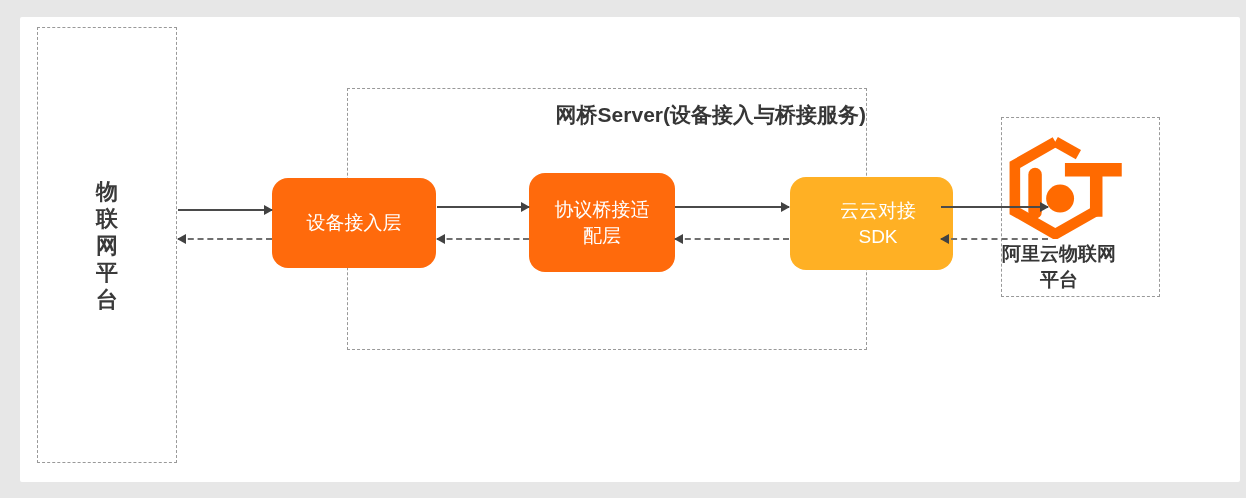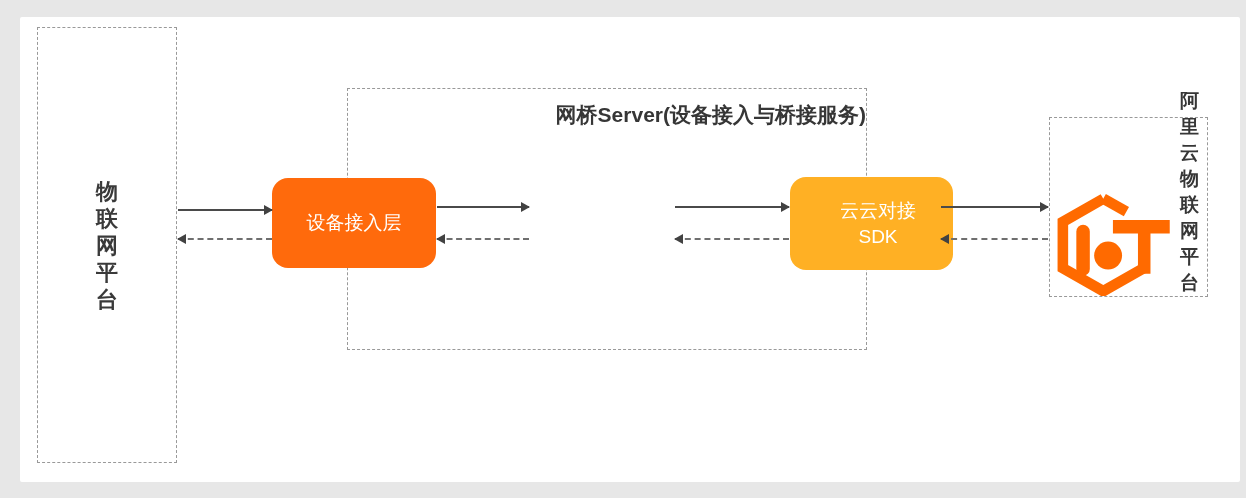--- a/index.html
+++ b/index.html
@@ -70,27 +70,27 @@
     line-height: 26px;
     text-align: center;
     white-space: pre-line;
   }
   .node.orange { background: #FF6A0C; }
   .node.gold   { background: #FFB024; }
   #node-device-access   { left: 252px; top: 161px; width: 164px; height: 90px; }
   #node-protocol-bridge { left: 509px; top: 156px; width: 146px; height: 99px; }
   #node-cloud-sdk       { left: 770px; top: 160px; width: 150px; height: 93px; padding-left: 13px; }
   #right-box {
-    left: 1029px;
+    left: 981px;
     top: 100px;
     width: 159px;
     height: 180px;
     display: flex;
-    flex-direction: row;
-    align-items: flex-end;
+    flex-direction: column;
+    align-items: flex-start;
   }
   #right-box .logo-wrap {
     margin-top: 17px;
     width: 122px;
     height: 104px;
   }
   #right-box .rlabel {
     margin-top: 2px;
     font-size: 19px;
     font-weight: bold;
@@ -147,20 +147,24 @@
 台</div>
   </div>
 
   <div id="bridge-container" class="dashed-box">
     <div id="bridge-title">网桥Server(设备接入与桥接服务)</div>
   </div>
 
   <div id="node-device-access" class="node orange">
     <span>设备接入层</span>
   </div>
+  <div id="node-protocol-bridge" class="node orange">
+    <span>协议桥接适
+配层</span>
+  </div>
   <div id="node-cloud-sdk" class="node gold">
     <span>云云对接
 SDK</span>
   </div>
 
   <div id="right-box" class="dashed-box">
     <div class="logo-wrap">
       <svg width="122" height="104" viewBox="0 0 124 108" xmlns="http://www.w3.org/2000/svg">
 
         <path d="M54,7 L12,31 L12,79 L54,103 L96,79 L96,56" fill="none" stroke="#FF6A00" stroke-width="11" stroke-linejoin="miter"></path>

